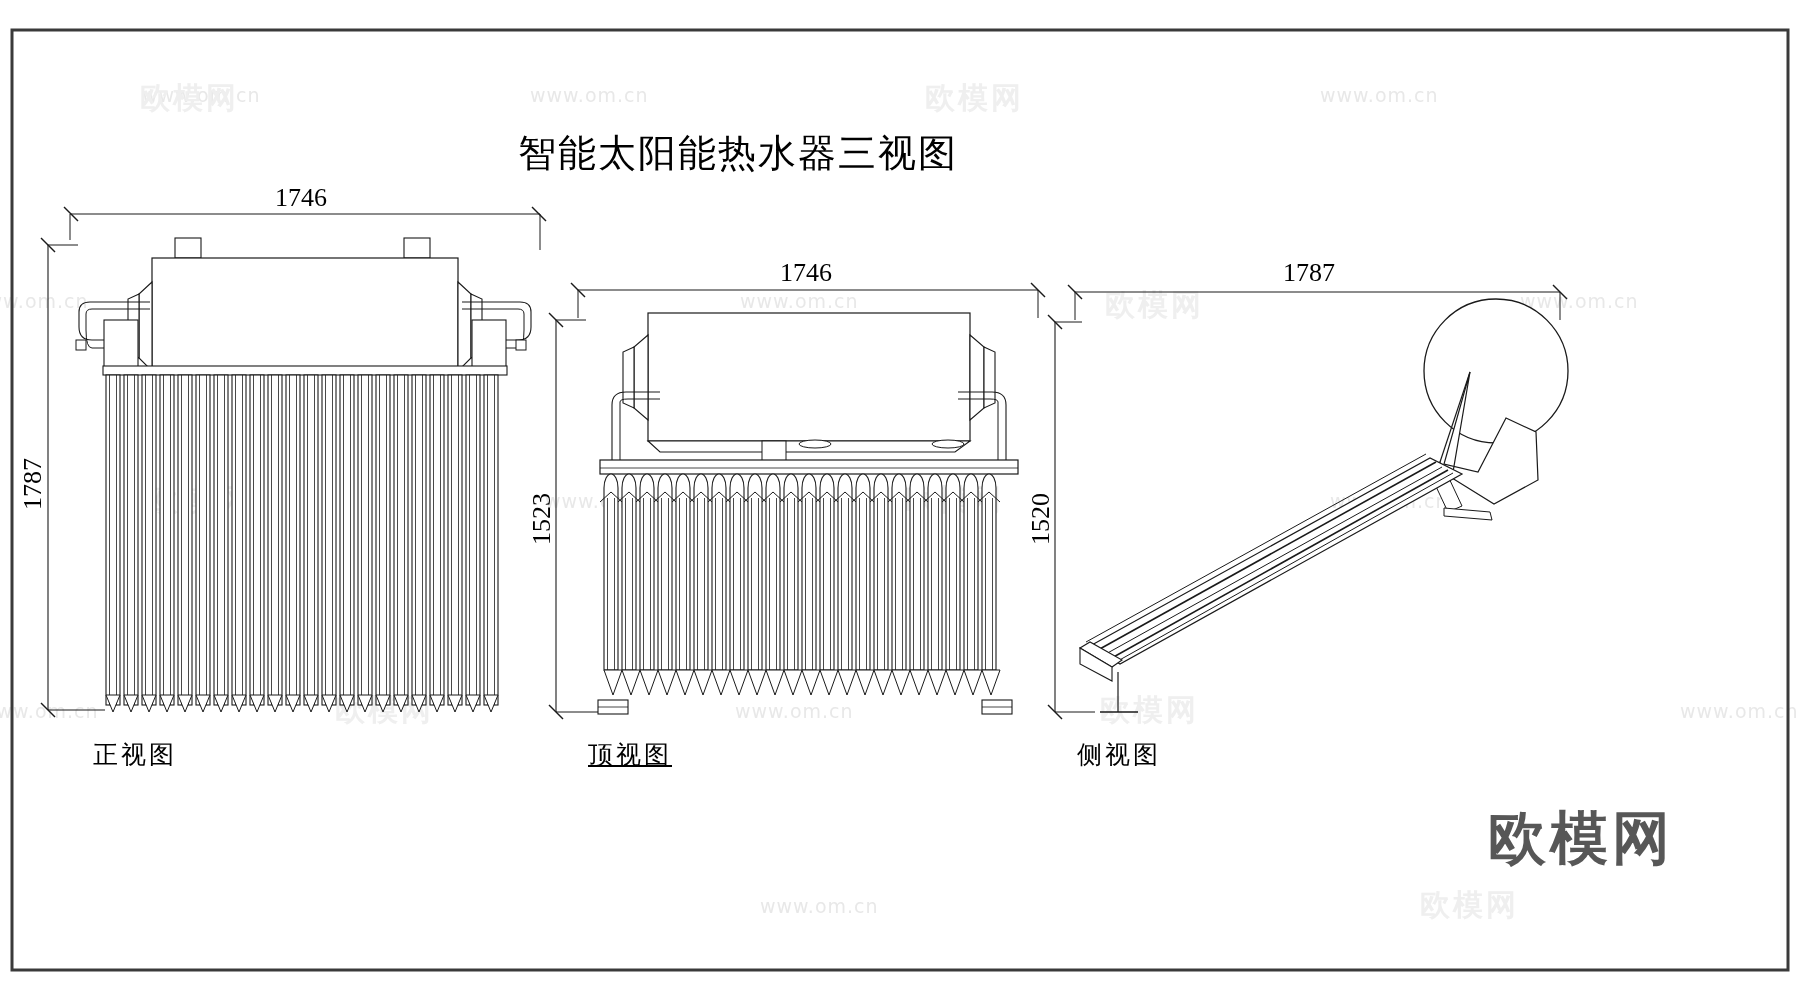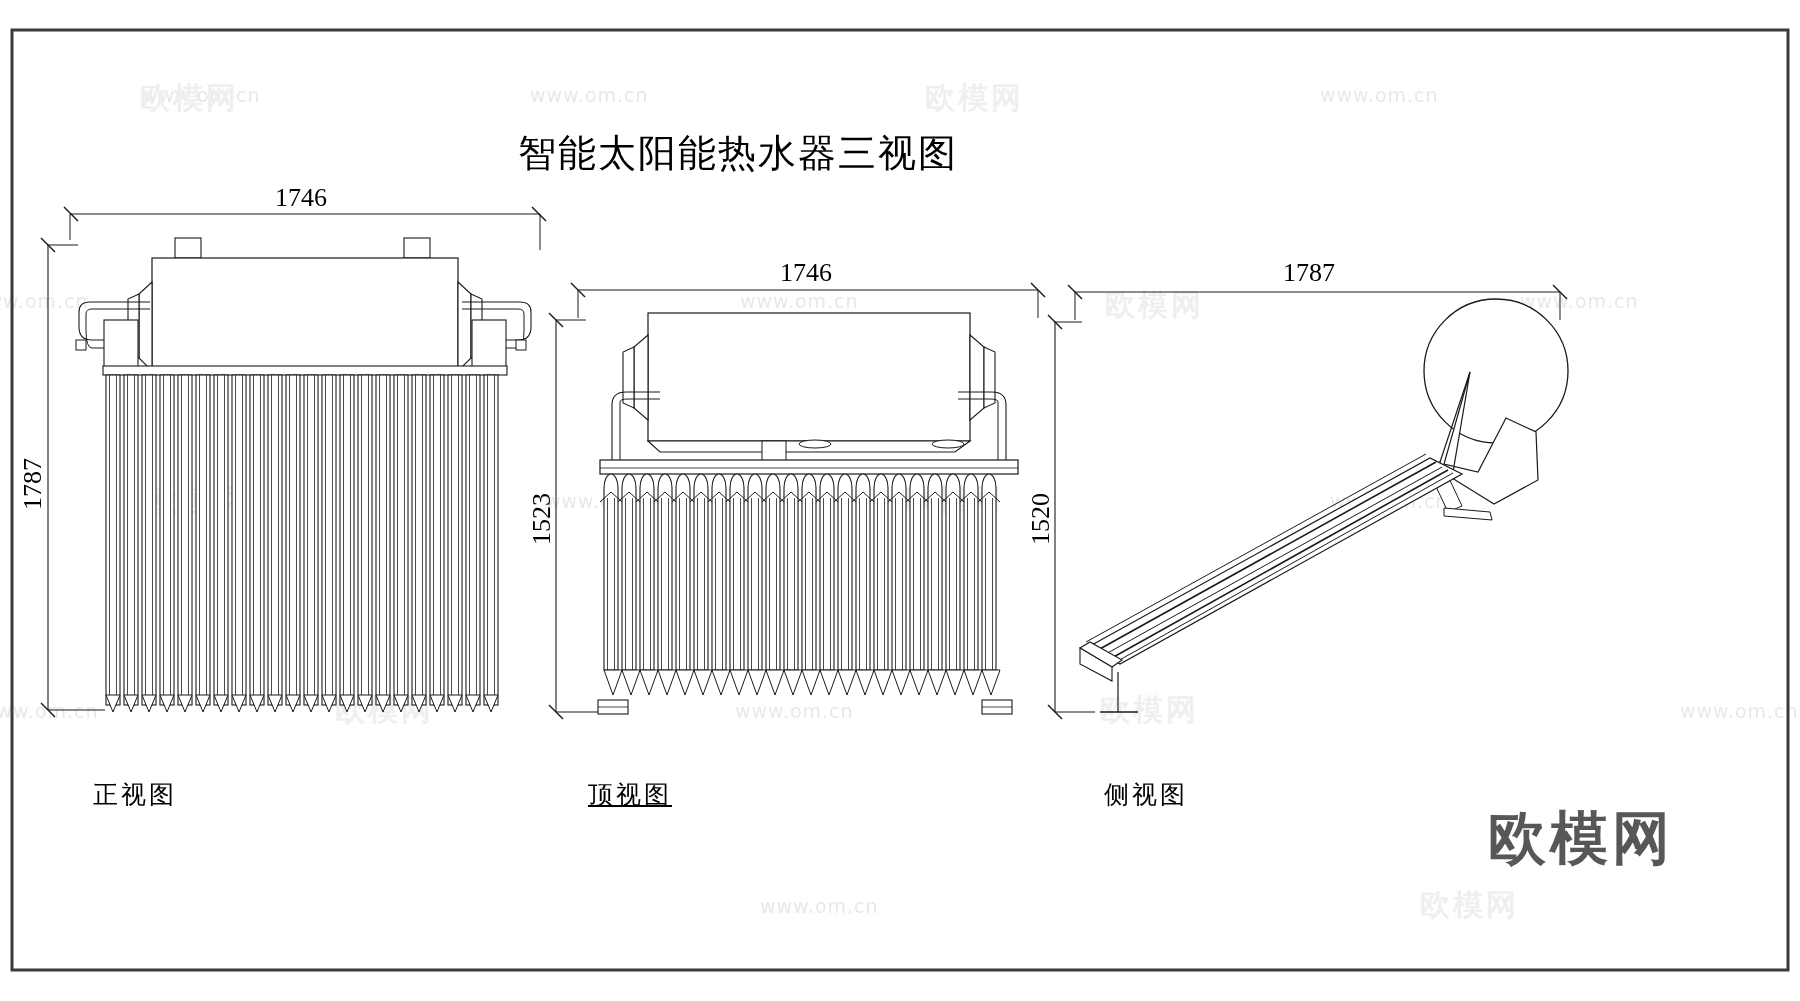--- a/index.html
+++ b/index.html
@@ -70,21 +70,20 @@
     transform:rotate(-90deg);
     transform-origin:left top;
   }
   .view-label{
     position:absolute;
     font-family:"DejaVu Serif", serif;
     font-size:25px;
     color:#000;
     white-space:nowrap;
     letter-spacing:3px;
-    margin-top:40px;
   }
 </style>
 </head>
 <body>
 
 <div id="stage">
 
   <div class="wm-small" style="left:142px;top:84px;">www.om.cn</div>
   <div class="wm-small" style="left:530px;top:84px;">www.om.cn</div>
   <div class="wm-small" style="left:1320px;top:84px;">www.om.cn</div>
@@ -374,17 +373,17 @@
   <div class="dim-v" style="left:18px;top:510px;">1787</div>
 
   <div class="dim-h" style="left:780px;top:258px;">1746</div>
   <div class="dim-v" style="left:527px;top:545px;">1523</div>
 
   <div class="dim-h" style="left:1283px;top:258px;">1787</div>
   <div class="dim-v" style="left:1026px;top:545px;">1520</div>
 
   <div class="view-label" style="left:93px;top:738px;">正视图</div>
   <div class="view-label" style="left:588px;top:738px;text-decoration:underline;">顶视图</div>
-  <div class="view-label" style="left:1104px;top:738px;font-family:Liberation Serif, serif;">侧视图</div>
+  <div class="view-label" style="left:1077px;top:738px;font-family:Liberation Serif, serif;">侧视图</div>
 
   <div class="logo-main">欧模网</div>
 
 </div>
 
 </body></html>

